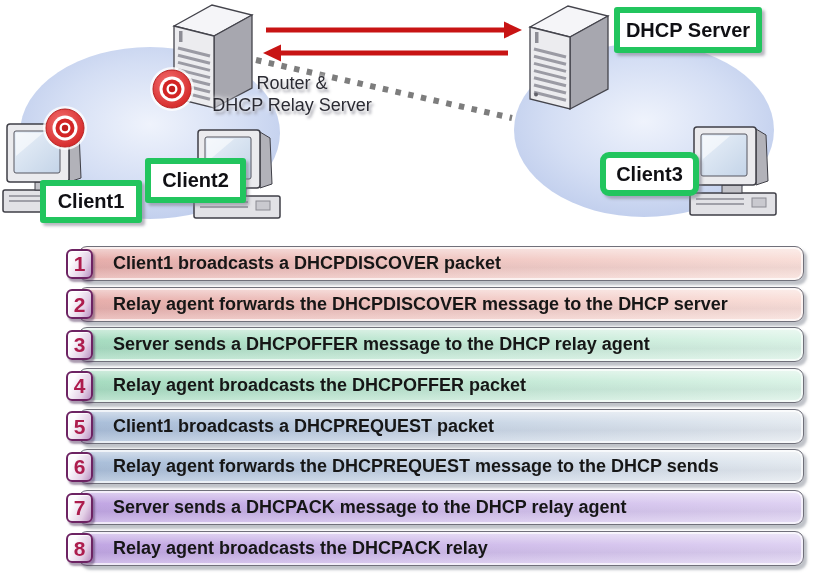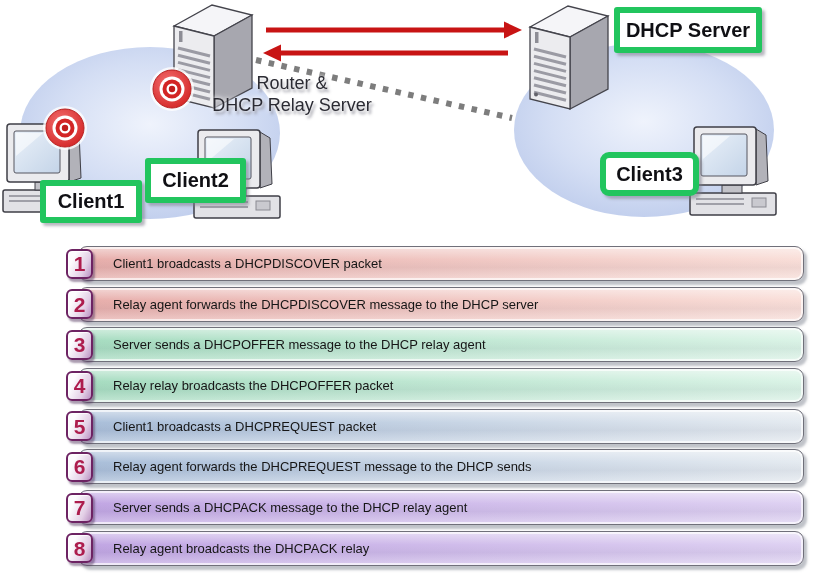--- a/index.html
+++ b/index.html
@@ -35,21 +35,21 @@
   .bar{
     position:absolute;left:12px;right:0;top:0;bottom:0;
     border:1px solid #70707a;border-radius:9px;
     box-shadow:inset 0 0 0 2px rgba(255,255,255,.65),3px 3.5px 2.5px rgba(128,133,145,.5);
     display:flex;align-items:center;padding-left:34px;
   }
   .phase-discover .bar{background-image:linear-gradient(to bottom,rgba(255,255,255,.5),rgba(255,255,255,0) 38%,rgba(55,55,80,.05) 62%,rgba(255,255,255,.3)),linear-gradient(to right,var(--phase-discover),#f9ded8);}
   .phase-offer .bar{background-image:linear-gradient(to bottom,rgba(255,255,255,.5),rgba(255,255,255,0) 38%,rgba(55,55,80,.05) 62%,rgba(255,255,255,.3)),linear-gradient(to right,var(--phase-offer),#daf3e6);align-items:center;}
   .phase-request .bar{background-image:linear-gradient(to bottom,rgba(255,255,255,.5),rgba(255,255,255,0) 38%,rgba(55,55,80,.05) 62%,rgba(255,255,255,.3)),linear-gradient(to right,var(--phase-request),#e4eaf0);text-align:center;}
   .phase-ack .bar{background-image:linear-gradient(to bottom,rgba(255,255,255,.5),rgba(255,255,255,0) 38%,rgba(55,55,80,.05) 62%,rgba(255,255,255,.3)),linear-gradient(to right,var(--phase-ack),#ded1f2);align-items:center;}
-  .bar-text{font-size:13px;font-weight:normal;color:#161616;white-space:nowrap;}
+  .bar-text{font-size:18px;font-weight:bold;color:#161616;white-space:nowrap;}
   .badge{
     position:absolute;left:0;top:50%;transform:translateY(-50%);z-index:3;
     width:23px;height:26px;
     border:2.5px solid var(--badge-border);border-radius:6px;
     background:linear-gradient(115deg,#fdfcfe 25%,#e3cfe6 70%,#b990c1);
     box-shadow:2px 2.5px 2px rgba(85,55,95,.5),inset 1px 1px 1px rgba(255,255,255,.9);
     display:flex;align-items:center;justify-content:center;
   }
   .badge span{font-size:21px;font-weight:bold;color:var(--step-number);line-height:1;}
 </style>
@@ -171,21 +171,21 @@
         </div>
         <div class="bar">
           <span class="bar-text">Server sends a DHCPOFFER message to the DHCP relay agent</span>
         </div>
       </div>
       <div class="step phase-offer">
         <div class="badge">
           <span>4</span>
         </div>
         <div class="bar">
-          <span class="bar-text">Relay relay broadcasts the DHCPOFFER packet</span>
+          <span class="bar-text">Relay agent broadcasts the DHCPOFFER packet</span>
         </div>
       </div>
       <div class="step phase-request">
         <div class="badge">
           <span>5</span>
         </div>
         <div class="bar">
           <span class="bar-text">Client1 broadcasts a DHCPREQUEST packet</span>
         </div>
       </div>

